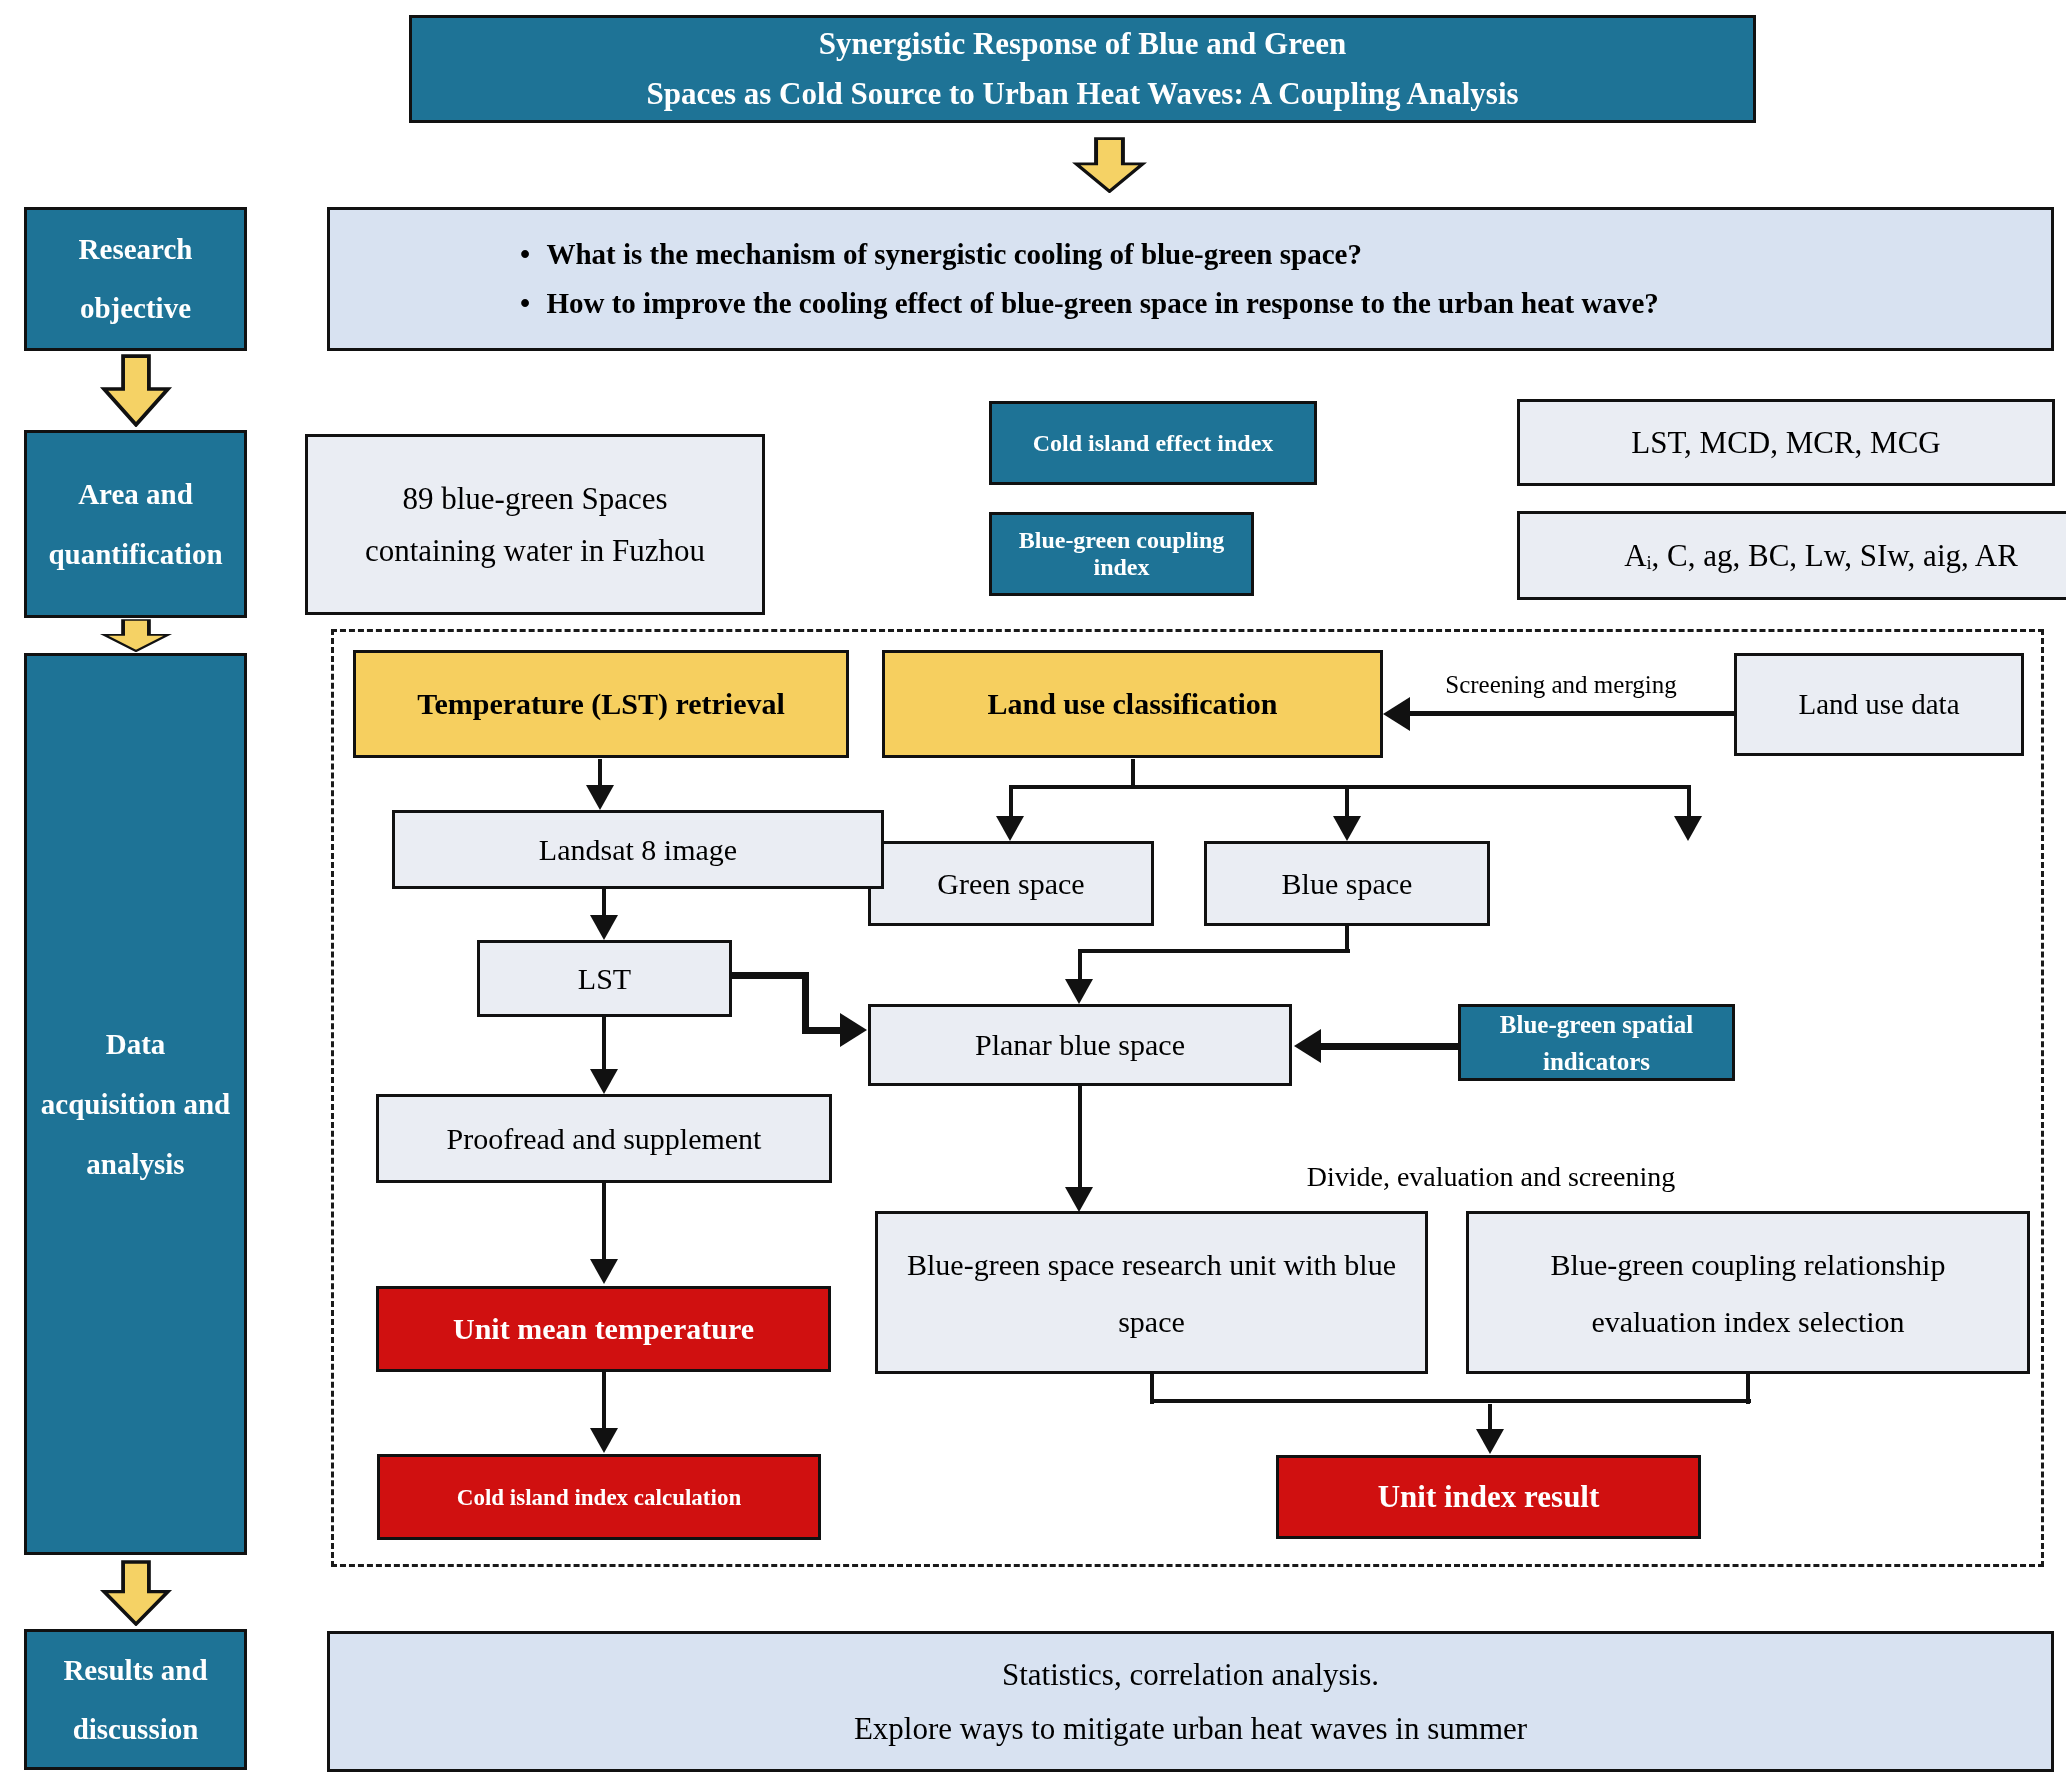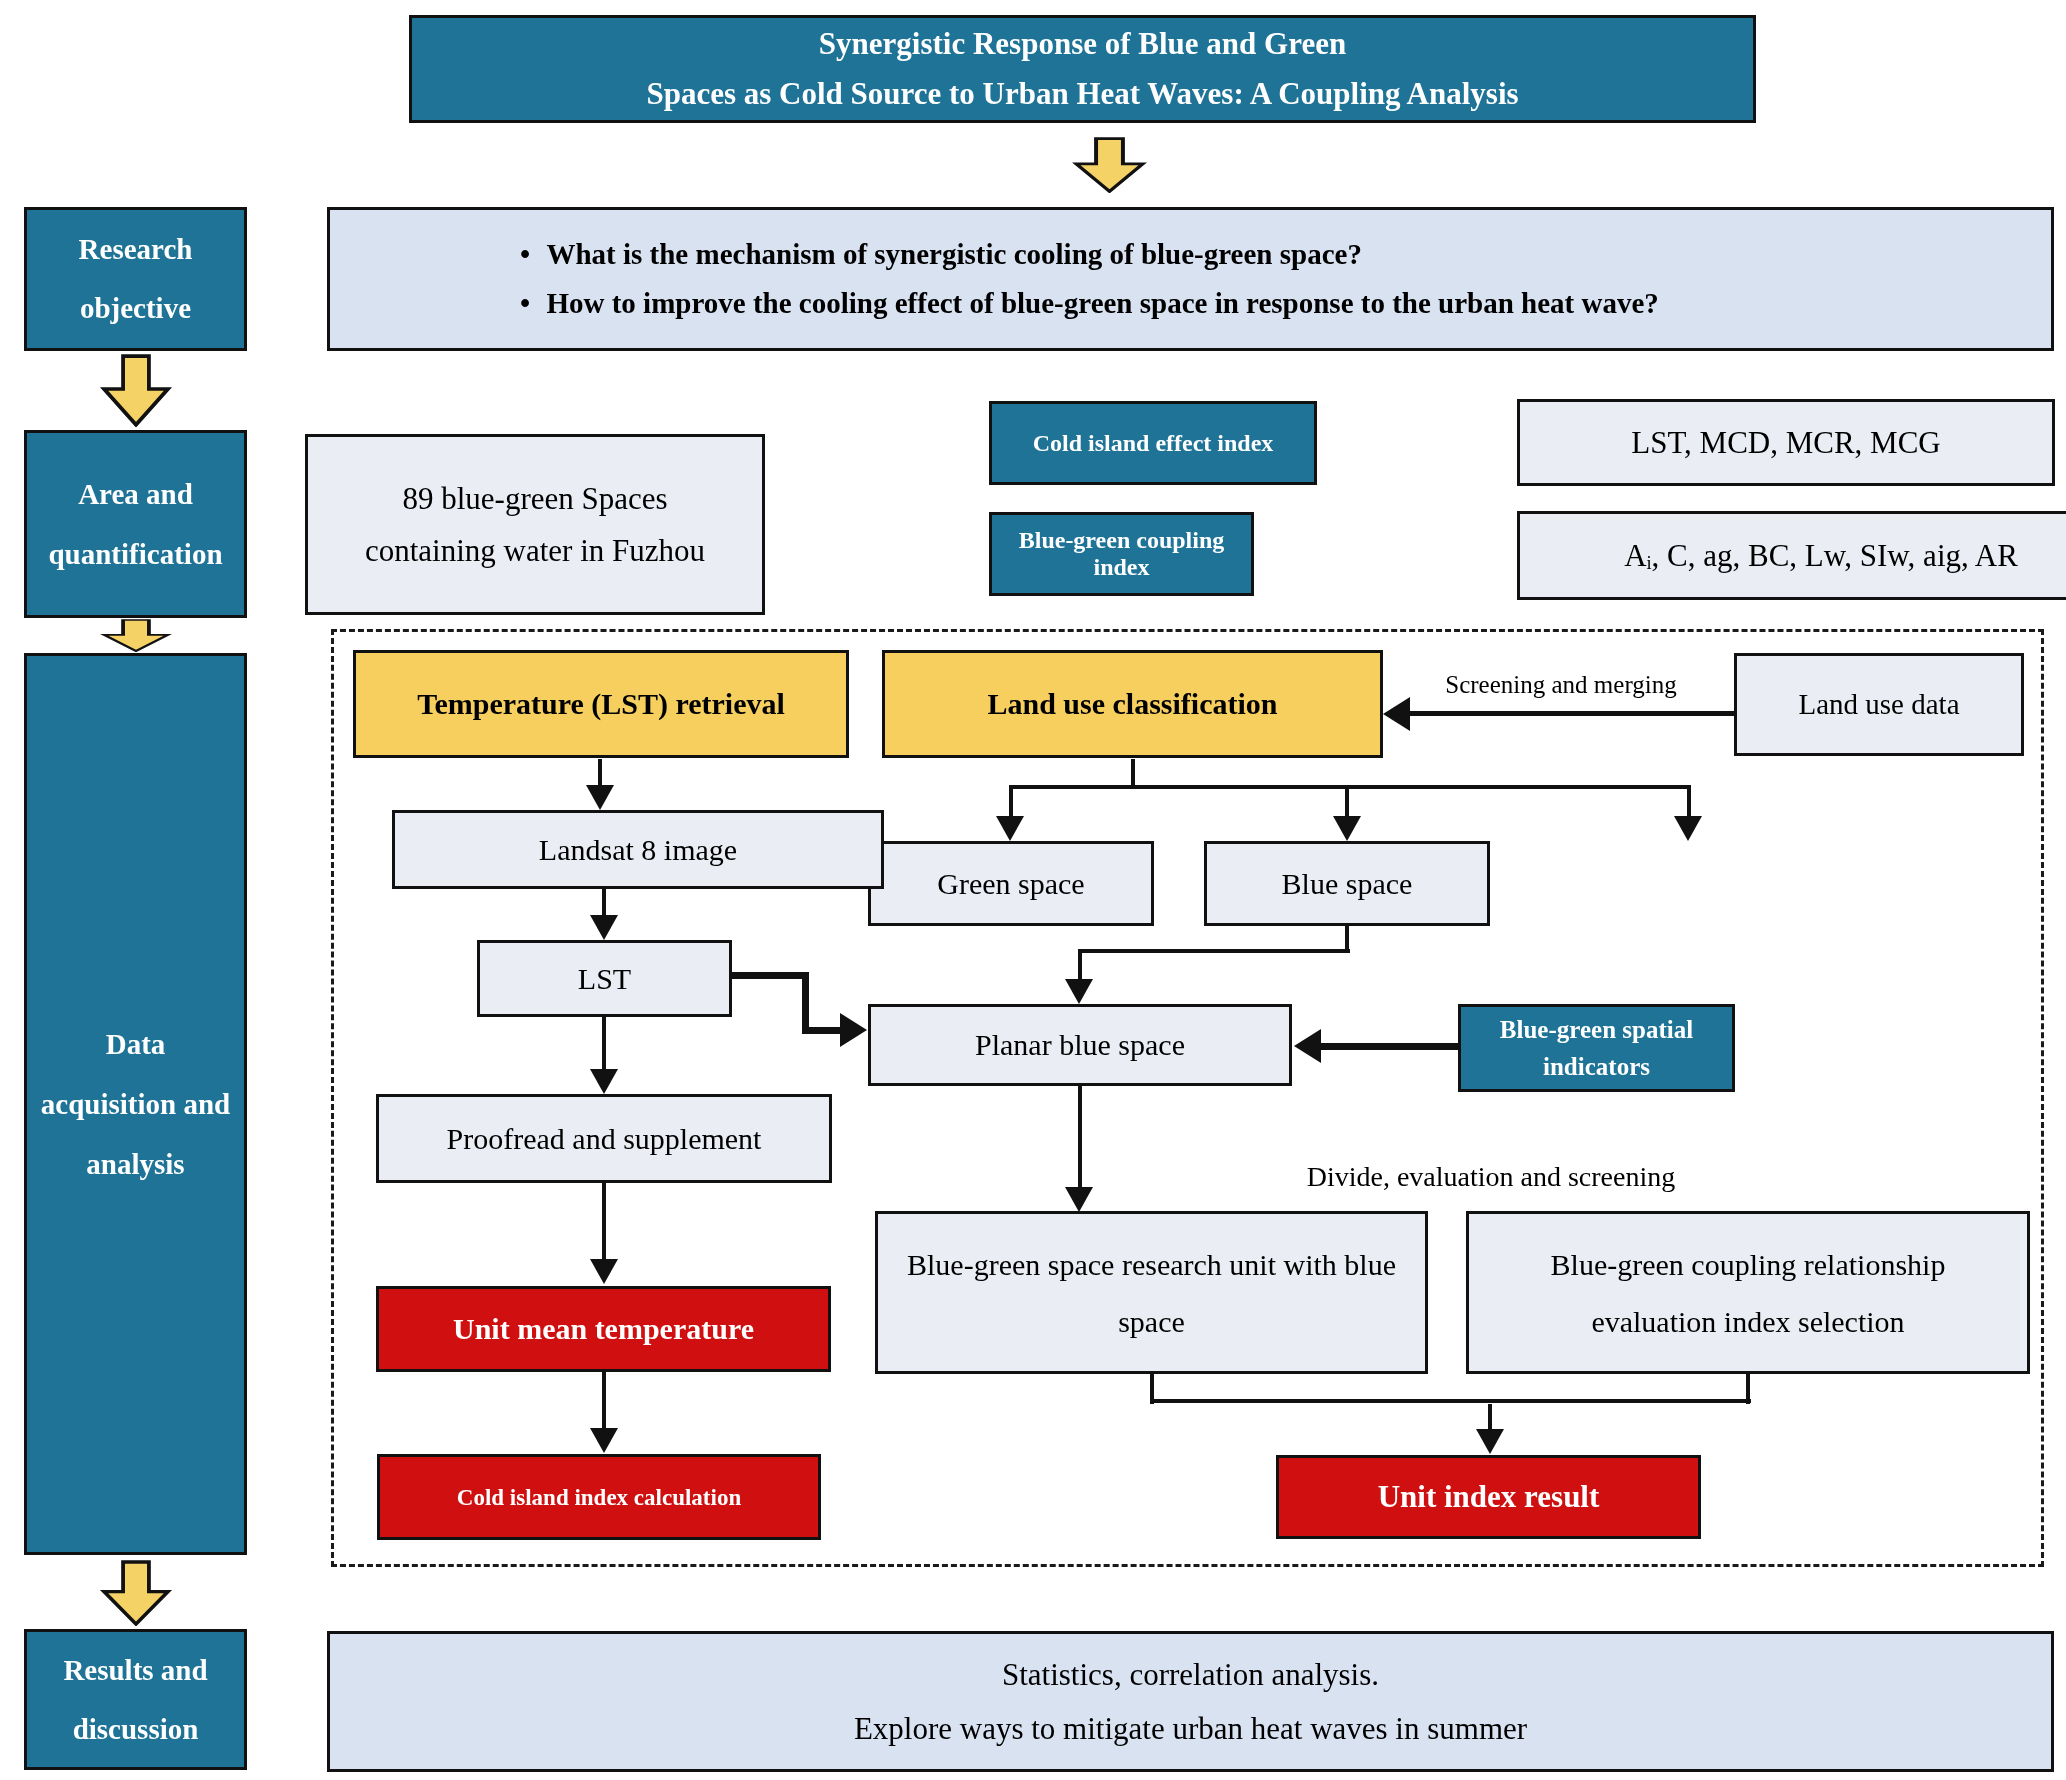--- a/index.html
+++ b/index.html
@@ -178,21 +178,21 @@
 
   <div class="vline" style="left:1345px;top:926px;width:4.3px;height:27px;"></div>
   <div class="hline" style="left:1078px;top:949px;width:272px;height:4.3px;"></div>
   <div class="vline" style="left:1078px;top:949px;width:4.3px;height:33px;"></div>
   <div class="ah ah-down" style="left:1065px;top:979px;"></div>
 
   <div class="box gray" style="left:868px;top:1004px;width:424px;height:82px;font-size:30px;">
     <span>Planar blue space</span>
   </div>
 
-  <div class="box teal" style="left:1458px;top:1004px;width:277px;height:88px;font-size:25px;line-height:37px;padding:2.2px 22px;">
+  <div class="box teal" style="left:1458px;top:1004px;width:277px;height:77px;font-size:25px;line-height:37px;padding:2.2px 22px;">
     <span>Blue-green spatial indicators</span>
   </div>
   <div class="hline" style="left:1320px;top:1043px;width:138px;height:6.5px;"></div>
   <div class="ah ah-left" style="left:1294px;top:1029px;"></div>
 
   <div class="vline" style="left:1078px;top:1086px;width:4.3px;height:103px;"></div>
   <div class="ah ah-down" style="left:1065px;top:1187px;"></div>
 
   <div class="label" style="left:1220px;top:1161px;width:542px;font-size:28px;">
     <span>Divide, evaluation and screening</span>

